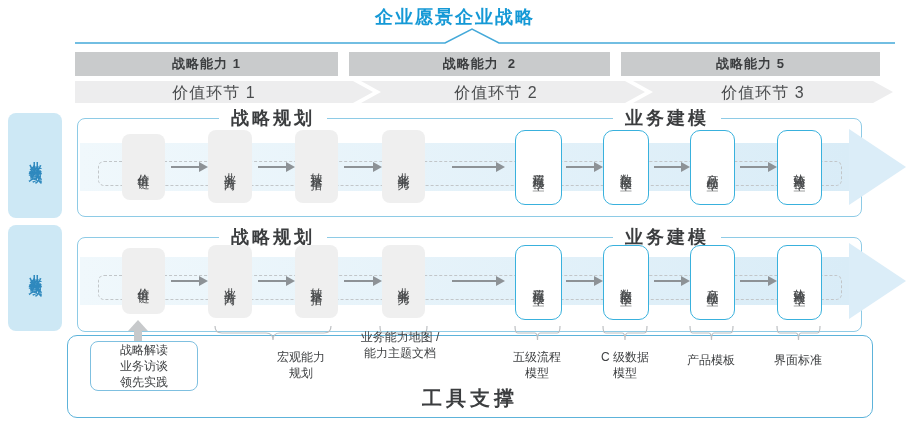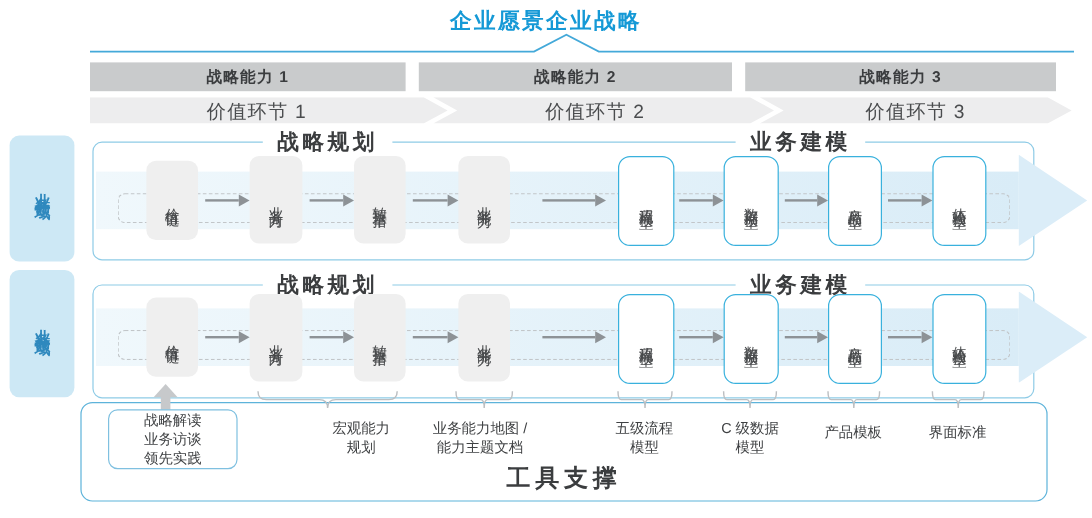--- a/index.html
+++ b/index.html
@@ -56,22 +56,22 @@
   <div class="abs title-wrap">
     <span class="title-part">企业愿景</span>
     <span class="title-part">企业战略</span>
   </div>
 
   <svg class="abs" style="left:75px;top:27px;" width="820" height="18" viewBox="0 0 820 18">
     <polyline points="0,16 370,16 397,2 424,16 820,16" fill="none" stroke="#44a9d9" stroke-width="1.5"></polyline>
   </svg>
 
   <div class="abs cap-bar" style="left:75px;top:52px;width:263px;">战略能力 1</div>
-  <div class="abs cap-bar" style="left:349px;top:52px;width:261px;">战略能力 2</div>
-  <div class="abs cap-bar" style="left:621px;top:52px;width:259px;">战略能力 3</div>
+  <div class="abs cap-bar" style="left:349px;top:52px;width:261px;font-family:Liberation Mono, monospace;">战略能力 2</div>
+  <div class="abs cap-bar" style="left:621px;top:52px;width:259px;">战略能力 5</div>
 
   <svg class="abs" style="left:75px;top:81px;" width="820" height="22" viewBox="0 0 820 22">
     <path d="M0,0 H278 L298,11 L278,22 H0 Z" fill="#ededee"></path>
     <path d="M286,0 H550 L570,11 L550,22 H286 L306,11 Z" fill="#ededee"></path>
     <path d="M558,0 H798 L818,11 L798,22 H558 L578,11 Z" fill="#ededee"></path>
   </svg>
   <div class="abs strip-label" style="left:214px;">价值环节 1</div>
   <div class="abs strip-label" style="left:496px;">价值环节 2</div>
   <div class="abs strip-label" style="left:763px;">价值环节 3</div>
 
@@ -175,21 +175,21 @@
   </svg>
   <svg class="abs bracket" style="left:690px;top:326px;" width="43" height="15" viewBox="0 0 100 15" preserveAspectRatio="none">
     <path d="M0,0 C0,5 2,7 6,7 L44,7 C48,7 50,9 50,14 C50,9 52,7 56,7 L94,7 C98,7 100,5 100,0" fill="none" stroke="#bcbfc2" stroke-width="1.2" vector-effect="non-scaling-stroke"></path>
   </svg>
   <svg class="abs bracket" style="left:777px;top:326px;" width="43" height="15" viewBox="0 0 100 15" preserveAspectRatio="none">
     <path d="M0,0 C0,5 2,7 6,7 L44,7 C48,7 50,9 50,14 C50,9 52,7 56,7 L94,7 C98,7 100,5 100,0" fill="none" stroke="#bcbfc2" stroke-width="1.2" vector-effect="non-scaling-stroke"></path>
   </svg>
 
   <div class="abs ann pre" style="left:273px;top:349px;margin-left:28px;">宏观能力
 规划</div>
-  <div class="abs ann pre" style="left:400px;top:349px;">业务能力地图 /
+  <div class="abs ann pre" style="left:400px;top:329px;">业务能力地图 /
 能力主题文档</div>
   <div class="abs ann pre" style="left:537px;top:349px;">五级流程
 模型</div>
   <div class="abs ann pre" style="left:625px;top:349px;">C 级数据
 模型</div>
   <div class="abs ann" style="left:711px;top:352px;font-family:Liberation Serif, serif;">产品模板</div>
   <div class="abs ann" style="left:798px;top:352px;">界面标准</div>
 
 </div>
 

